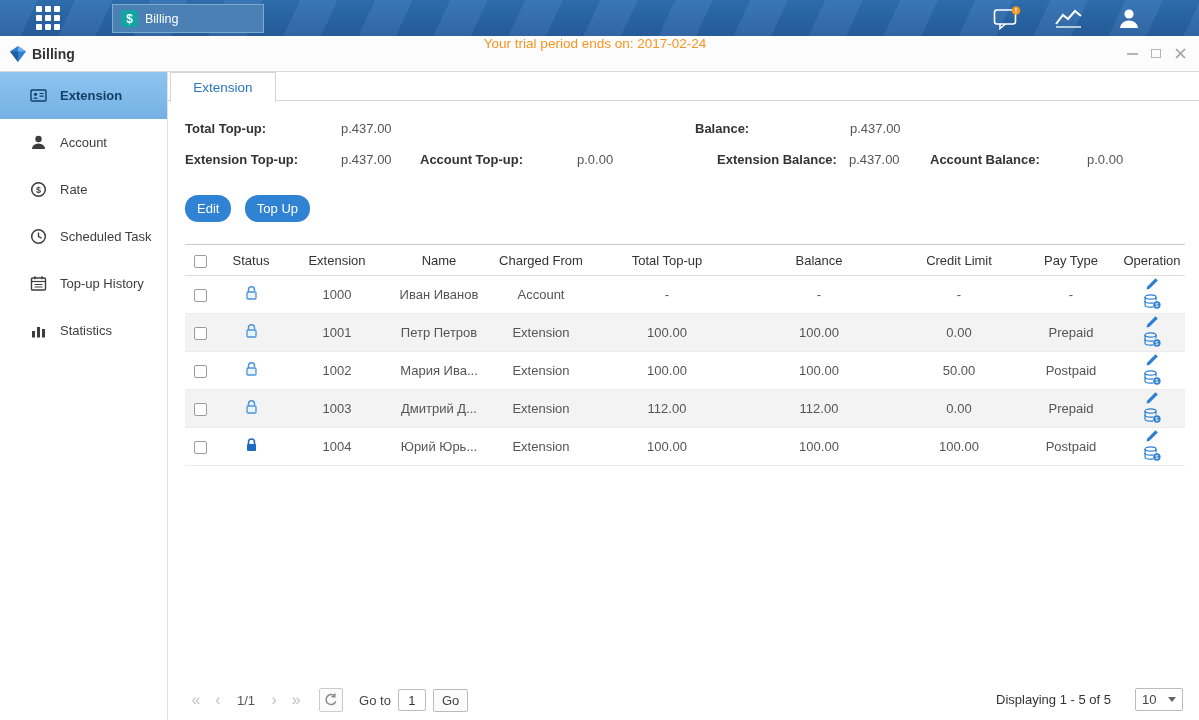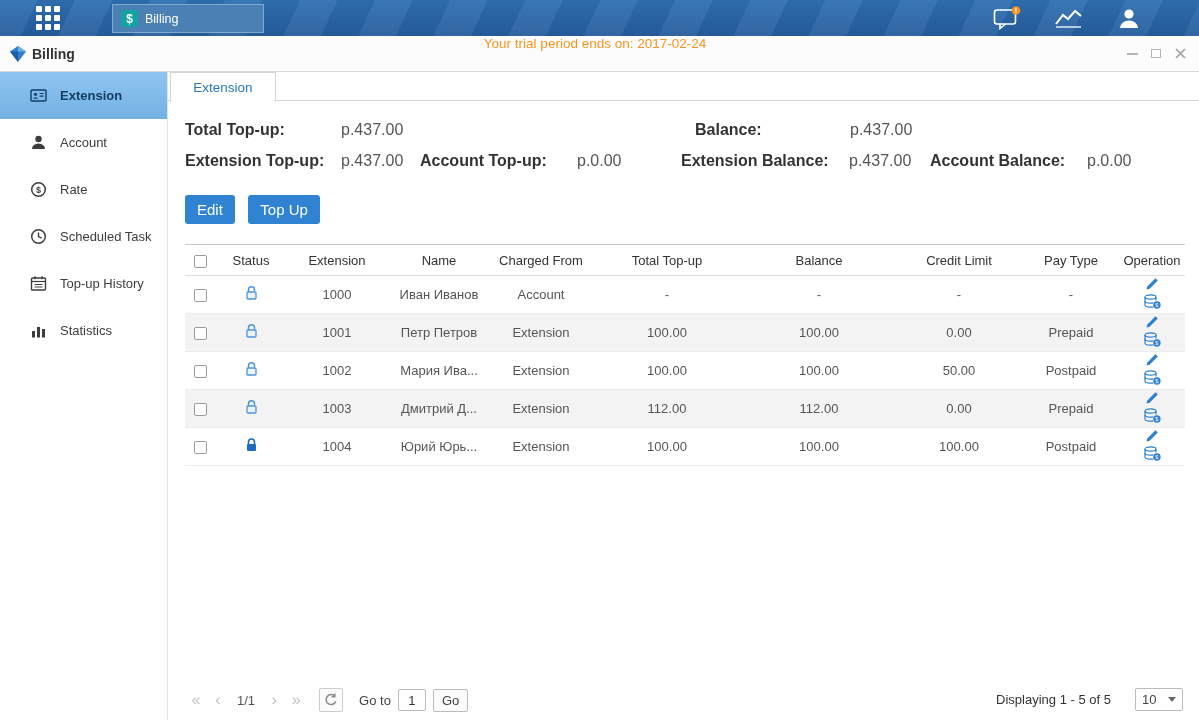--- a/index.html
+++ b/index.html
@@ -40,28 +40,28 @@
   .side-item svg { flex:0 0 auto; }
   .side-item.active { background:linear-gradient(#8ec5f0,#74b1e3); color:#123f66; font-weight:bold; }
 
   
   .main { position:absolute; left:168px; top:72px; right:0; bottom:0; background:#fff; }
   .tabstrip { position:absolute; top:0; left:0; right:0; height:29px; border-bottom:1px solid #d5d5d5; background:#fff; }
   .tab-active { position:absolute; left:2px; top:0; width:106px; height:30px; background:#fff;
     border:1px solid #d5d5d5; border-bottom:none; display:flex; align-items:center; justify-content:center;
     color:#2878be; font-size:13.5px; z-index:2; cursor:pointer; }
 
-  .summary { position:absolute; left:17px; top:49px; width:1005px; height:70px; font-size:16px; }
+  .summary { position:absolute; left:17px; top:49px; width:1005px; height:70px; font-size:13px; }
   .s { position:absolute; white-space:nowrap; }
   .lbl { font-weight:bold; color:#333; }
   .val { color:#555;margin-left:28px; }
 
   .btns { position:absolute; left:17px; top:123px; }
-  .btn { display:inline-block; background:#3083d2; color:#fff; font-size:15px; padding:6px 12px;
-    border-radius:3px; margin-right:9px; border:none; cursor:pointer; font-family:inherit; }
+  .btn { display:inline-block; background:#3083d2; color:#fff; font-size:13px; padding:6px 12px;
+    border-radius:13px; margin-right:9px; border:none; cursor:pointer; font-family:inherit; }
 
   .tablewrap { position:absolute; left:17px; top:172px; width:1000px; }
   table { border-collapse:collapse; table-layout:fixed; width:1000px; font-size:13px; }
   thead th { height:31px; font-weight:normal; color:#333; border-top:1px solid #c9c9c9; border-bottom:1px solid #ddd; text-align:center; }
   tbody td { height:35px; text-align:center; color:#555; border-bottom:1px solid #ececec; }
   tbody tr:nth-child(even) { background:#f3f3f3; }
   tbody tr { cursor:pointer; }
   input.cb { appearance:none; -webkit-appearance:none; width:13px; height:13px; border:1px solid #9b9b9b;
     border-radius:2px; background:#fff; vertical-align:middle; cursor:pointer; }
   .lock-open, .lock-closed { display:none; vertical-align:middle; }
@@ -208,21 +208,21 @@
 
     <div class="summary">
       <span class="s lbl" style="left:0;   top:0;">Total Top-up:</span>
       <span class="s val" style="left:128px;top:0;">p.437.00</span>
       <span class="s lbl" style="left:510px;top:0;">Balance:</span>
       <span class="s val" style="left:637px;top:0;">p.437.00</span>
       <span class="s lbl" style="left:0;   top:31px;">Extension Top-up:</span>
       <span class="s val" style="left:128px;top:31px;">p.437.00</span>
       <span class="s lbl" style="left:235px;top:31px;">Account Top-up:</span>
       <span class="s val" style="left:364px;top:31px;">p.0.00</span>
-      <span class="s lbl" style="left:496px;top:31px;">Extension Balance:</span>
+      <span class="s lbl" style="left:532px;top:31px;">Extension Balance:</span>
       <span class="s val" style="left:636px;top:31px;">p.437.00</span>
       <span class="s lbl" style="left:745px;top:31px;">Account Balance:</span>
       <span class="s val" style="left:874px;top:31px;">p.0.00</span>
     </div>
 
     <div class="btns">
       <button class="btn">Edit</button>
       <button class="btn">Top Up</button>
     </div>
 

